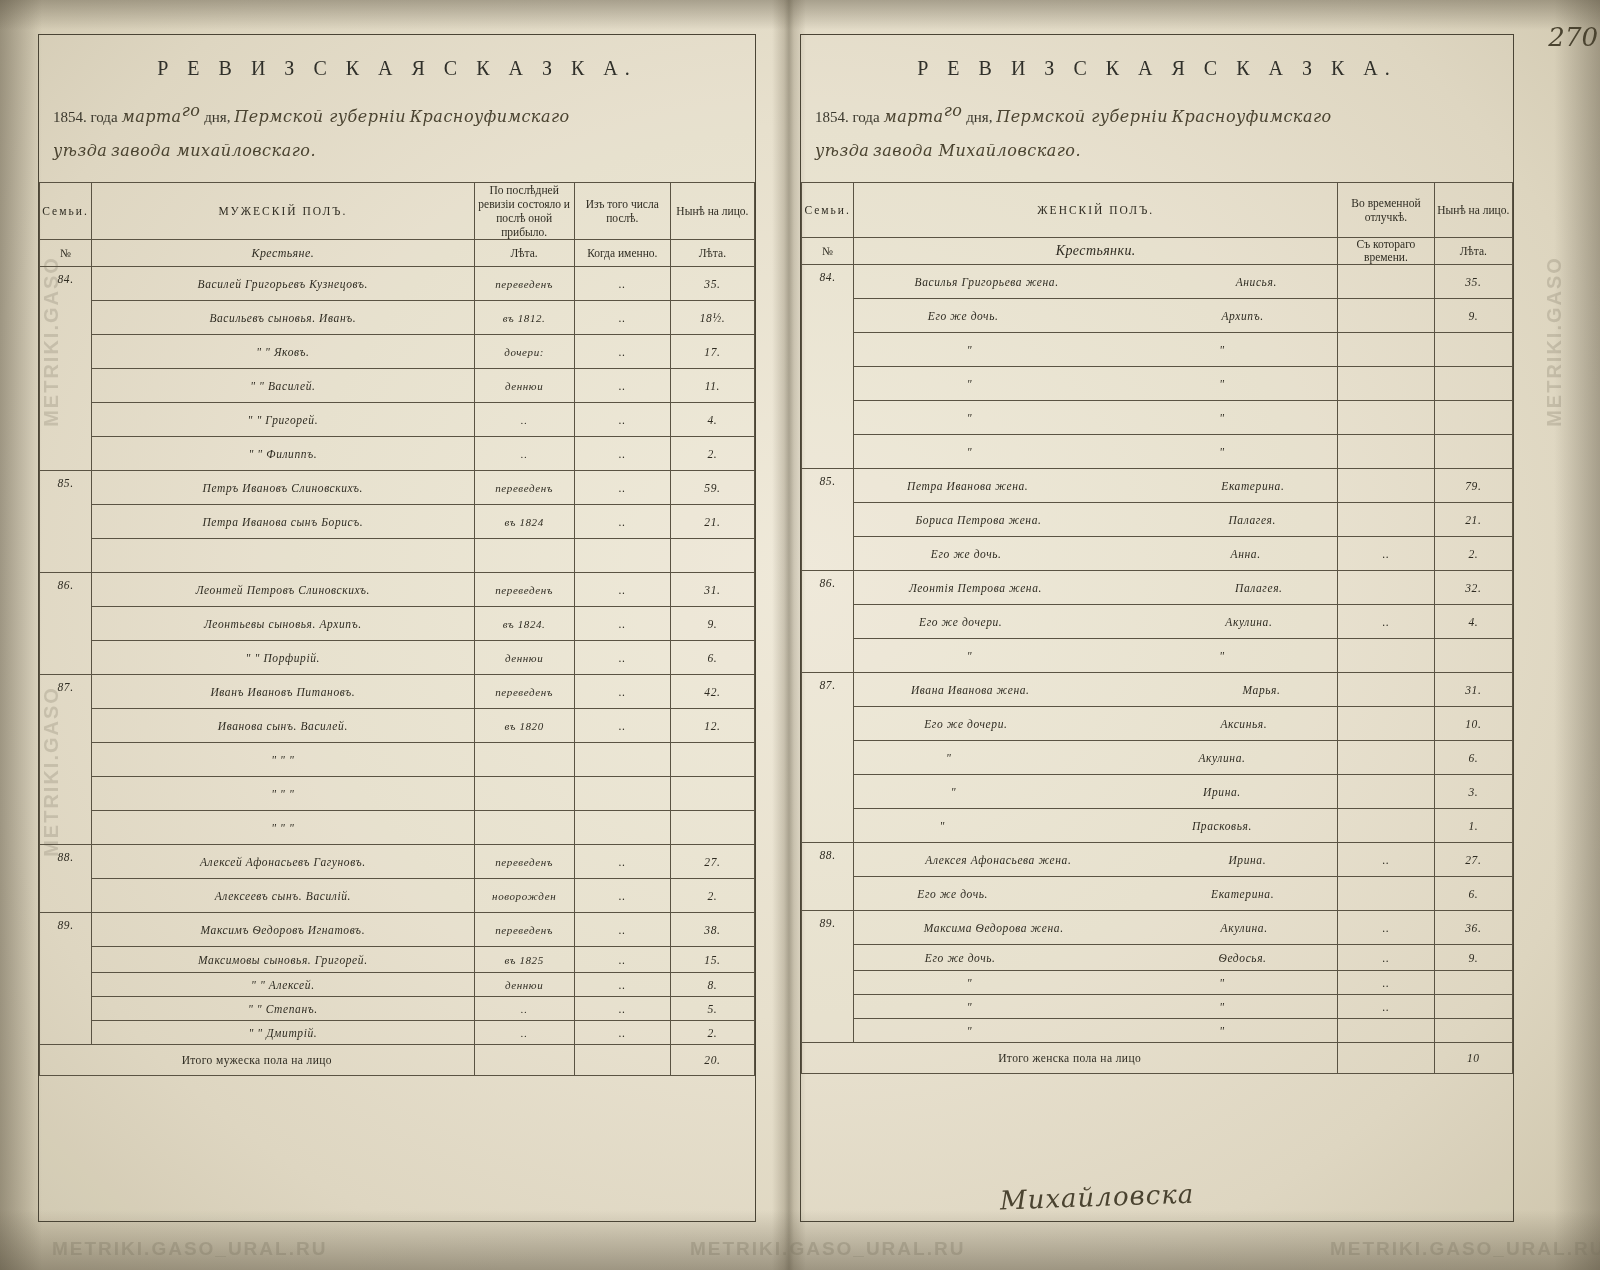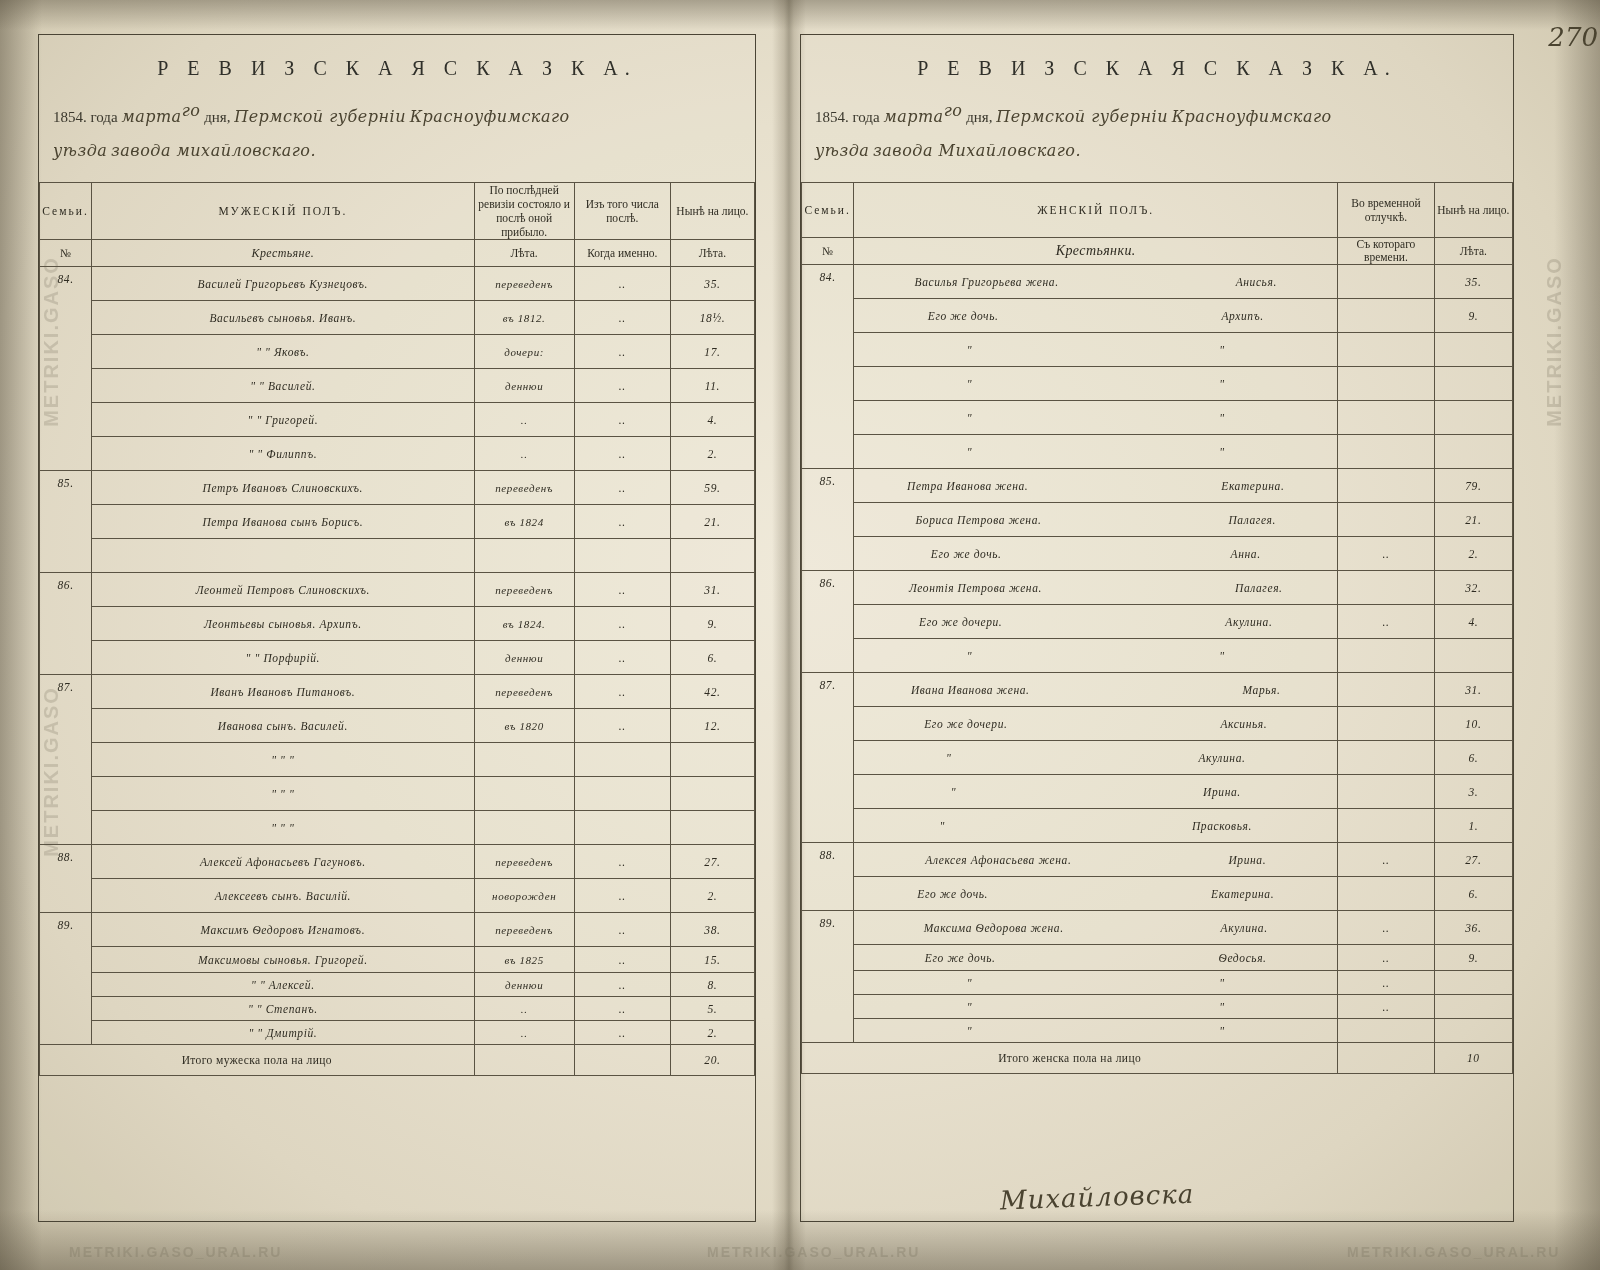--- a/index.html
+++ b/index.html
@@ -39,22 +39,22 @@
   }
   .edge-shadow-bottom{
     position:absolute;left:0;bottom:0;width:1600px;height:60px;
     background:linear-gradient(to top, rgba(80,72,55,0.45), rgba(80,72,55,0));
   }
 
   
   .wm{
     position:absolute;color:rgba(120,112,92,0.30);
     font-family:"Liberation Sans", sans-serif;
-    font-weight:bold;letter-spacing:2px;font-size:14px;
-    pointer-events:none;white-space:nowrap;margin-left:17px;
+    font-weight:bold;letter-spacing:2px;font-size:19px;
+    pointer-events:none;white-space:nowrap;
   }
   .wm-b1{left:52px;bottom:10px;}
   .wm-b2{left:690px;bottom:10px;}
   .wm-b3{left:1330px;bottom:10px;}
   .wm-side{
     position:absolute;left:-34px;top:330px;transform:rotate(-90deg);
     color:rgba(120,112,92,0.26);font-size:20px;letter-spacing:2px;
     font-family:"Liberation Sans", sans-serif;font-weight:bold;
   }
   .wm-side2{

